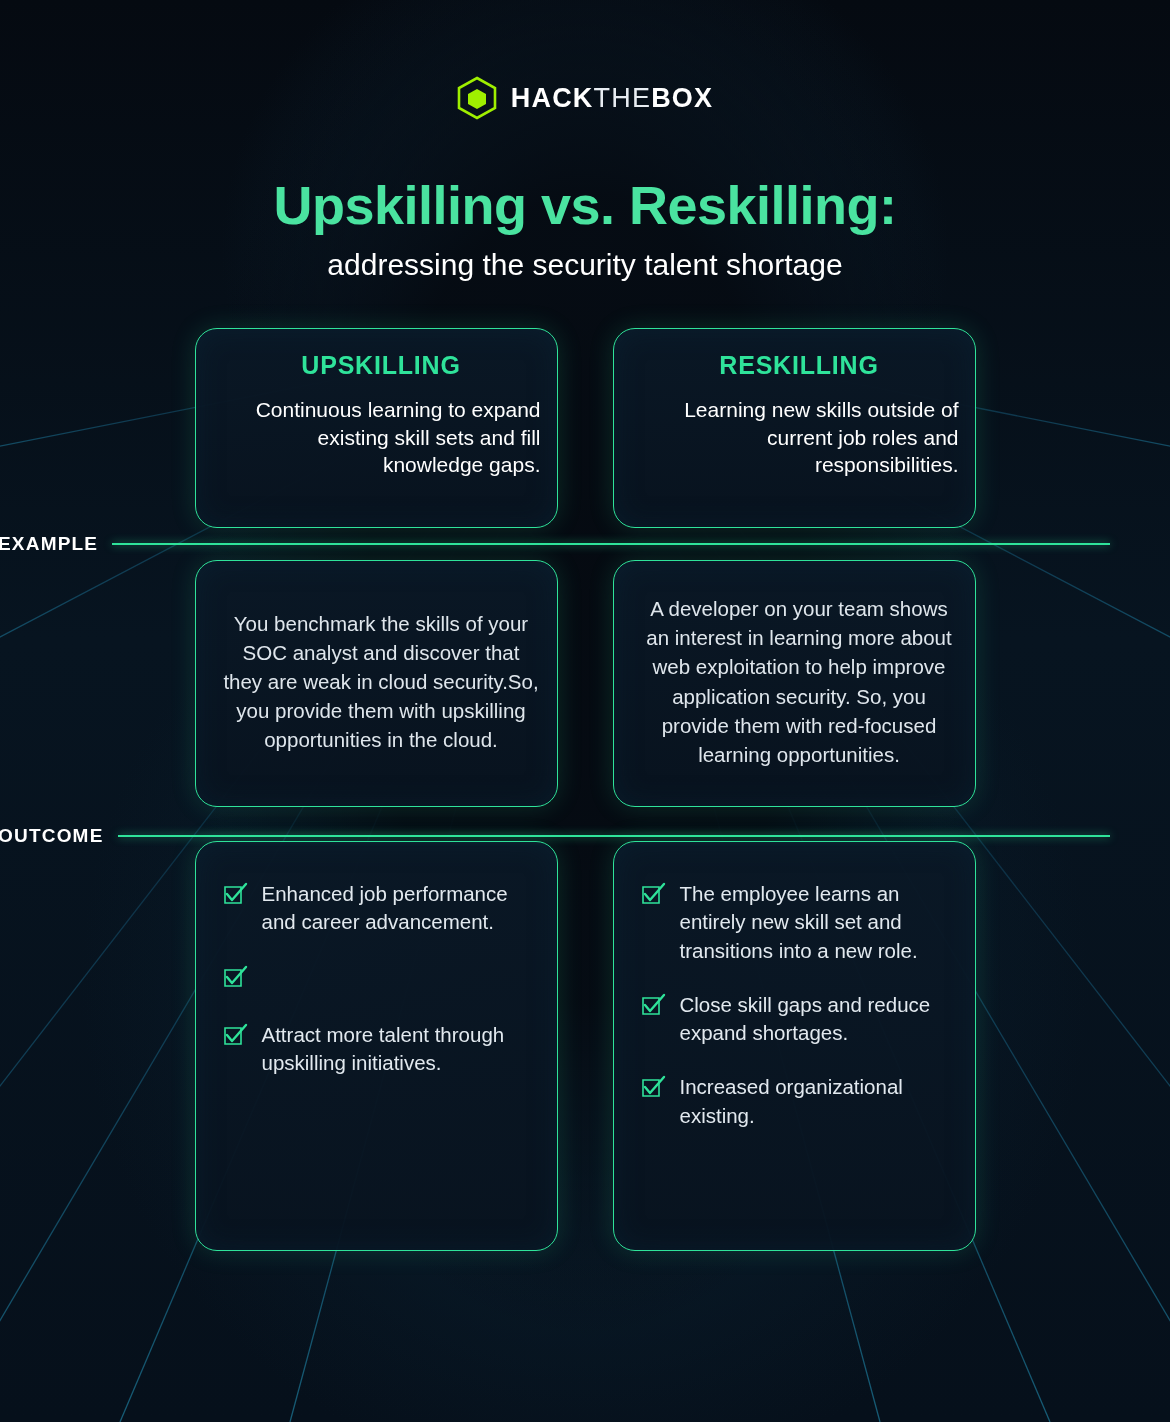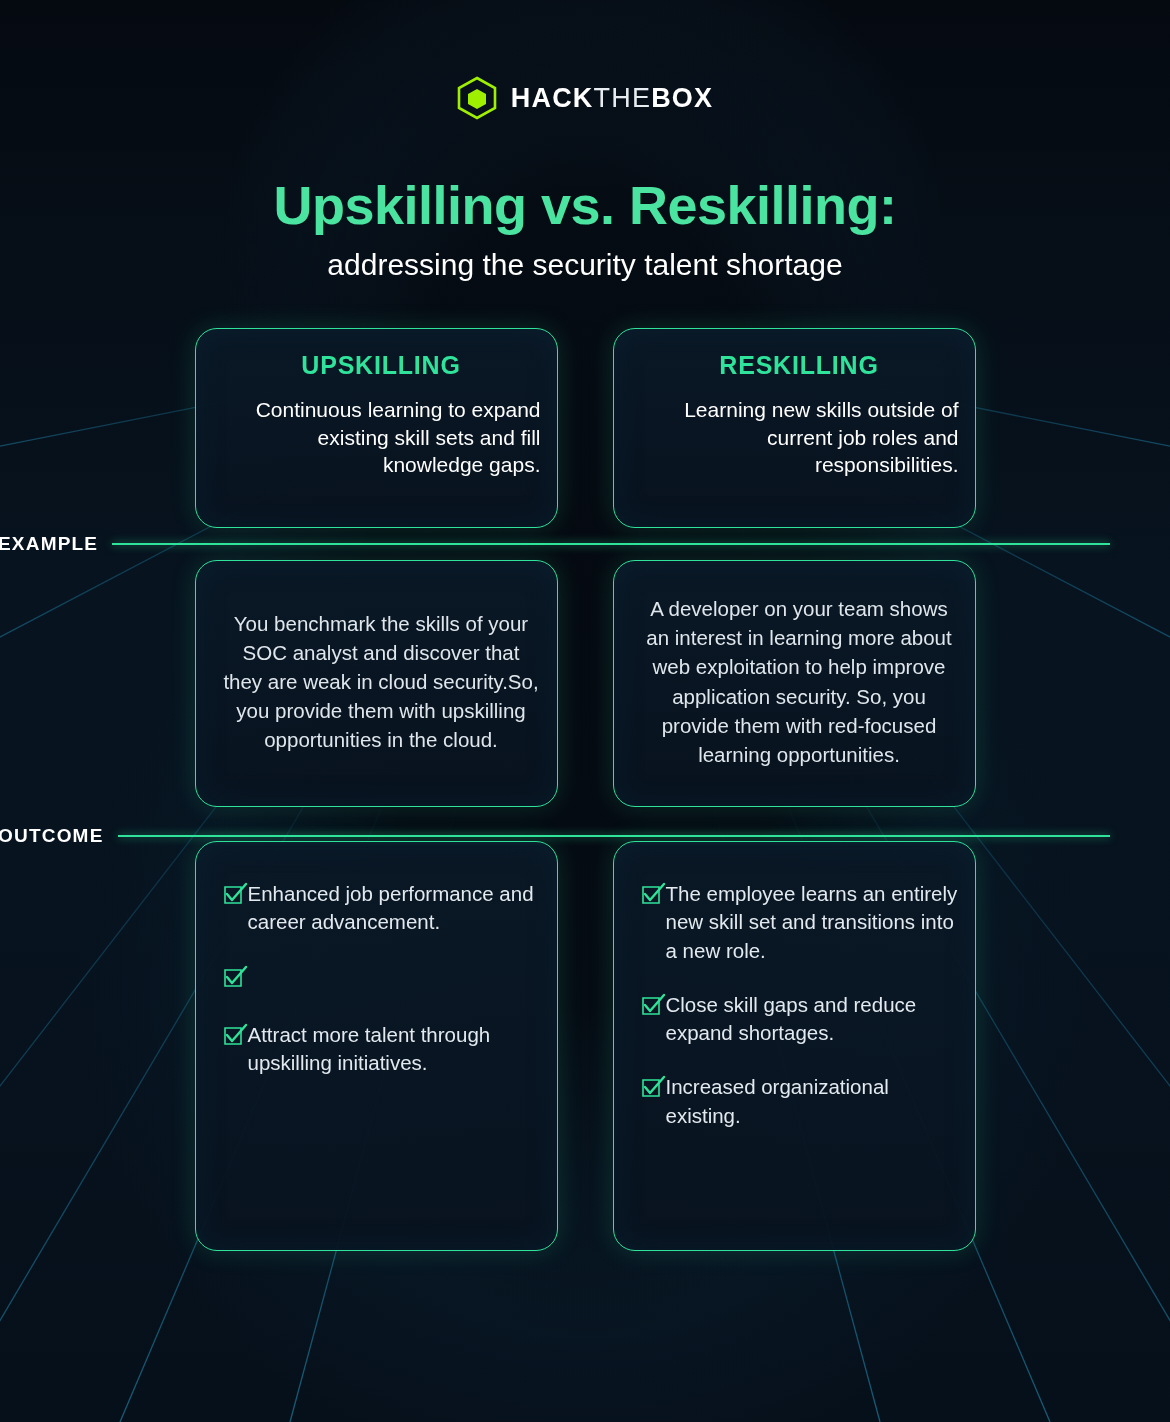--- a/index.html
+++ b/index.html
@@ -143,20 +143,21 @@
   .card-outcome {
     width: 363px;
     min-height: 410px;
     padding-top: 38px;
   }
 
   .bullets { list-style: none; }
   .bullets li {
     display: flex;
     align-items: flex-start;
+    gap: 14px;
     margin-bottom: 26px;
   }
   .bullets li:last-child { margin-bottom: 0; }
   .check { flex: 0 0 auto; margin-top: 2px; }
   .bullet-text {
     color: #e2e9ef;
     font-size: 20.5px;
     line-height: 1.38;
   }
 

